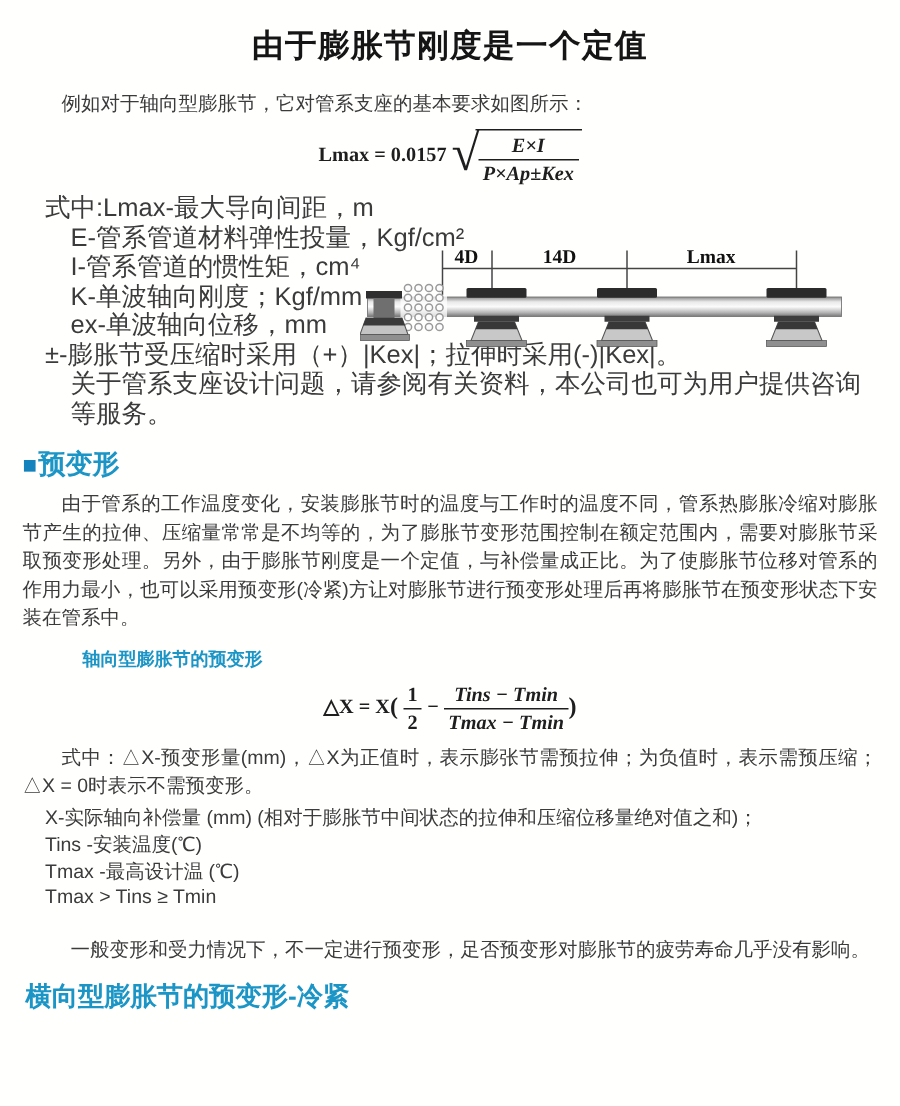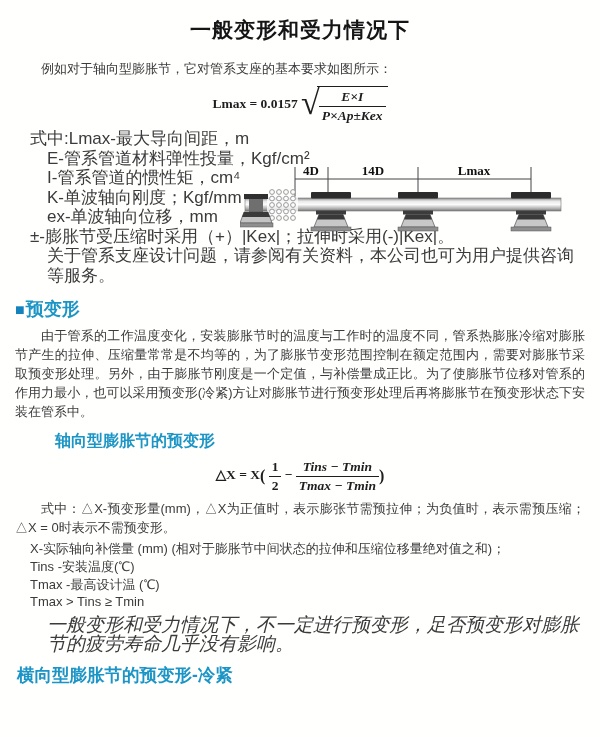--- a/index.html
+++ b/index.html
@@ -40,34 +40,34 @@
   
   .defs-region{position:relative;margin-top:4px;}
   .def-line{font-size:17px;line-height:19.5px;}
   .def-line.lead{padding-left:15px;}
   .def-line.item{padding-left:32px;}
   .diagram{position:absolute;top:32px;right:0;}
   
   .sec2-head{font-size:18px;font-weight:bold;color:var(--accent);margin:12px 0 5px;}
   .sec2-head .sq{color:var(--marker);font-size:16px;margin-right:1px;}
   .predeform-body{text-indent:26px;line-height:19px;}
-  .sub-head{font-size:16px;font-weight:bold;color:var(--accent);margin:10px 0 4px;padding-left:40px;}
+  .sub-head{font-size:12px;font-weight:bold;color:var(--accent);margin:10px 0 4px;padding-left:40px;}
   .axial-note{text-indent:26px;line-height:19px;margin:4px 0 2px;}
   .tdef{font-size:13px;line-height:17.5px;padding-left:15px;}
   .tdef.first{line-height:19px;}
-  .note2{padding-left:32px;font-size:19px;line-height:19px;margin-top:4px;font-style:italic;}
+  .note2{padding-left:32px;font-size:13px;line-height:19px;margin-top:16px;}
   .lat-head{font-size:17.5px;font-weight:bold;color:var(--accent);margin:10px 0 2px;padding-left:2px;}
   .dim-label{font-family:"Liberation Serif", serif;font-weight:bold;font-size:13px;fill:#111;}
 </style>
 </head>
 <body>
 
 <div class="page">
 
-  <h1 class="title">一般变形和受力情况下</h1>
+  <h1 class="title">由于膨胀节刚度是一个定值</h1>
 
 
   <p class="para example">例如对于轴向型膨胀节，它对管系支座的基本要求如图所示：</p>
 
   <div class="formula">
     <span>Lmax = 0.0157</span>
     <span class="radical">
         <span class="rad-sign">√</span>
         <span class="radicand"><span class="frac it"><span class="fn">E×I</span><span class="fd">P×Ap±Kex</span></span></span>
       </span>

